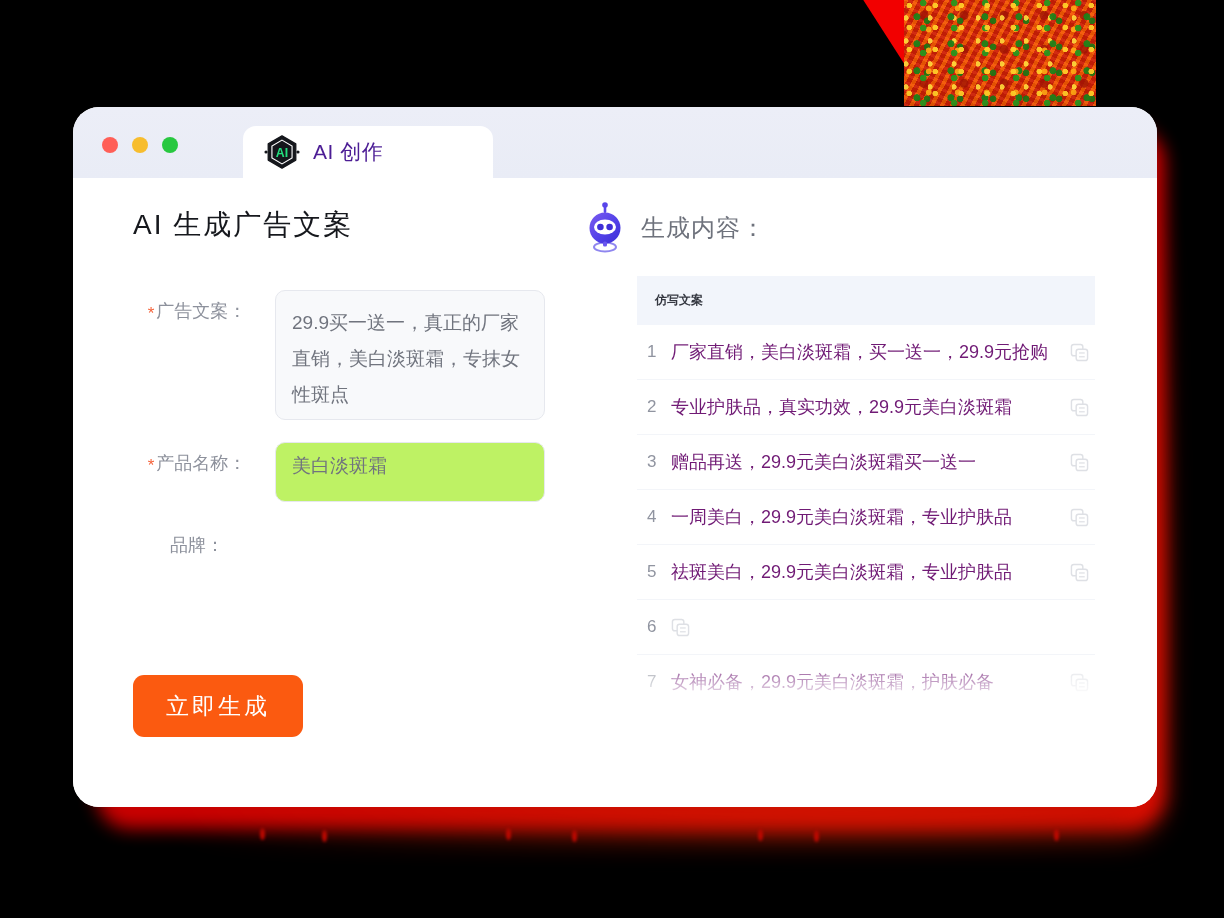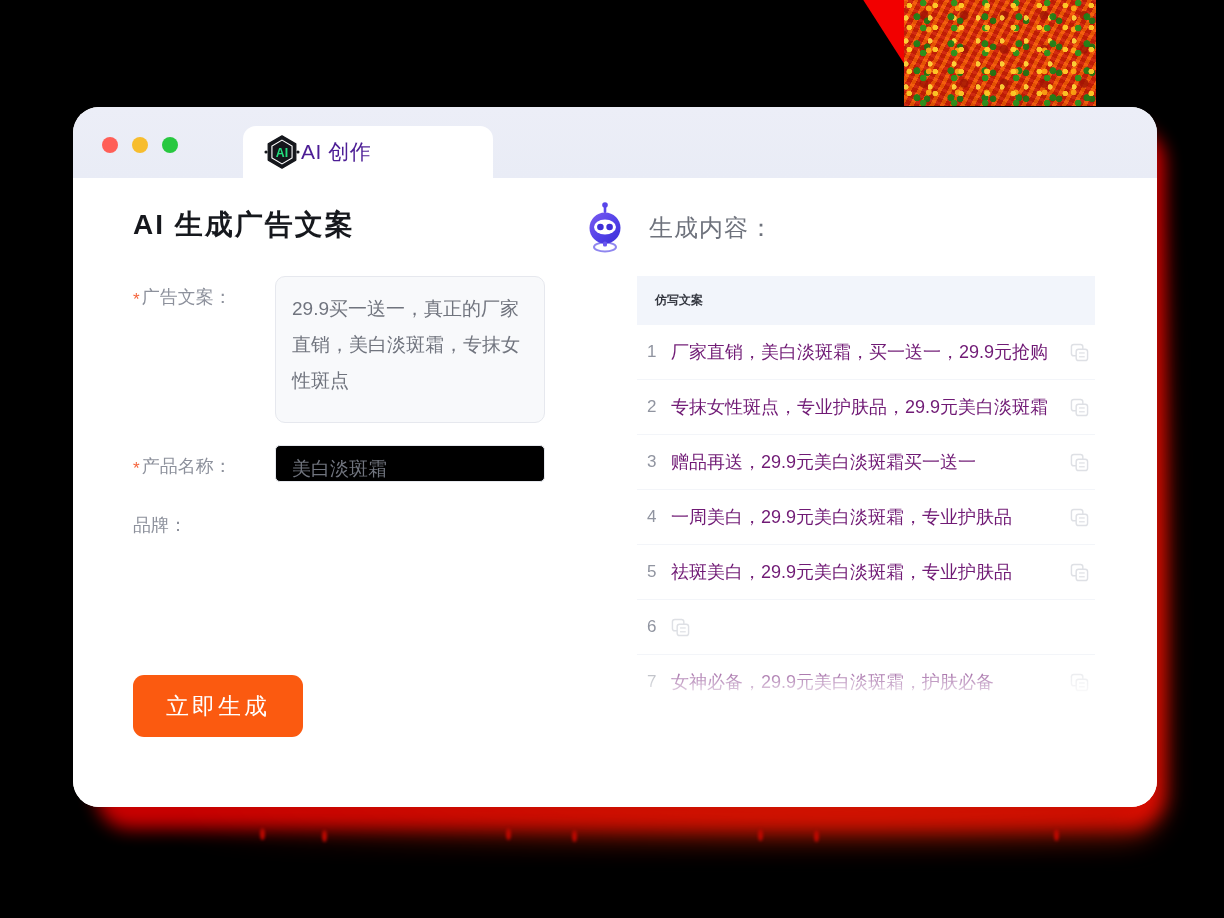--- a/index.html
+++ b/index.html
@@ -122,20 +122,21 @@
     position: absolute;
     left: 170px;
     top: 19px;
     width: 250px;
     height: 52px;
     background: #ffffff;
     border-radius: 13px 13px 0 0;
     display: flex;
     align-items: center;
     padding-left: 20px;
+    gap: 12px;
   }
   .tab-label {
     font-size: 21px;
     color: #4c1d95;
     letter-spacing: .5px;
   }
 
   .ai-hex { width: 38px; height: 38px; display: block; }
 
   
@@ -147,63 +148,63 @@
   }
 
   
   .left {
     width: 490px;
     padding: 28px 0 0 60px;
     position: relative;
   }
   .page-title {
     font-size: 28px;
-    font-weight: bold;
+    font-weight: normal;
     color: #16181d;
     letter-spacing: 2px;
-    margin-bottom: 32px;
+    margin-bottom: 46px;
   }
 
   .field { display: flex; margin-bottom: 22px; }
   .field-label {
     width: 128px;
-    text-align: left;
+    text-align: center;
     font-size: 18px;
     color: #8d919c;
     padding-top: 9px;
     position: relative;
     white-space: nowrap;
   }
   .req {
     color: #f5643c;
     font-size: 17px;
     position: relative;
     top: 2px;
     margin-right: 2px;
   }
   .field-ctrl { margin-left: 14px; }
 
   .textarea-box {
     width: 270px;
-    height: 147px;
+    height: 130px;
     border: 1px solid #e6e8ee;
     border-radius: 10px;
     background: #f8f9fb;
     padding: 14px 16px;
     font-size: 19px;
     line-height: 36px;
     color: #70747e;
     overflow: hidden;
   }
   .input-box {
     width: 270px;
-    height: 37px;
+    height: 60px;
     border: 1px solid #e6e8ee;
-    border-radius: 5px;
-    background: #000000;
+    border-radius: 10px;
+    background: #bef264;
     padding: 0 16px;
     font-size: 19px;
     line-height: 45px;
     color: #70747e;
   }
 
   .generate-btn {
     position: absolute;
     left: 60px;
     bottom: 70px;
@@ -221,21 +222,21 @@
 
   
   .right {
     flex: 1;
     padding: 24px 54px 0 16px;
     position: relative;
   }
   .gen-head {
     display: flex;
     align-items: center;
-    gap: 22px;
+    gap: 14px;
     margin-bottom: 22px;
     padding-left: 4px;
   }
   .gen-head-label {
     font-size: 24px;
     color: #6e727c;
     letter-spacing: 1px;
   }
   .robot { width: 44px; height: 52px; display: block; }
 
@@ -397,21 +398,21 @@
             <svg class="copy-ico" viewBox="0 0 20 20">
               <rect x="1.5" y="1.5" width="12" height="12" rx="2.5" fill="none" stroke="#9aa0ad" stroke-width="1.5"></rect>
               <rect x="6.5" y="6.5" width="12" height="12" rx="2.5" fill="#ffffff" stroke="#9aa0ad" stroke-width="1.5"></rect>
               <line x1="9.5" y1="10.5" x2="15.5" y2="10.5" stroke="#9aa0ad" stroke-width="1.3"></line>
               <line x1="9.5" y1="14.5" x2="15.5" y2="14.5" stroke="#9aa0ad" stroke-width="1.3"></line>
             </svg>
           </div>
 
           <div class="row">
             <span class="row-num">2</span>
-            <span class="row-text">专抹女性斑点，专业护肤品，29.9元美白淡斑霜</span>
+            <span class="row-text">专业护肤品，真实功效，29.9元美白淡斑霜</span>
             <svg class="copy-ico" viewBox="0 0 20 20">
               <rect x="1.5" y="1.5" width="12" height="12" rx="2.5" fill="none" stroke="#9aa0ad" stroke-width="1.5"></rect>
               <rect x="6.5" y="6.5" width="12" height="12" rx="2.5" fill="#ffffff" stroke="#9aa0ad" stroke-width="1.5"></rect>
               <line x1="9.5" y1="10.5" x2="15.5" y2="10.5" stroke="#9aa0ad" stroke-width="1.3"></line>
               <line x1="9.5" y1="14.5" x2="15.5" y2="14.5" stroke="#9aa0ad" stroke-width="1.3"></line>
             </svg>
           </div>
 
           <div class="row">
             <span class="row-num">3</span>

